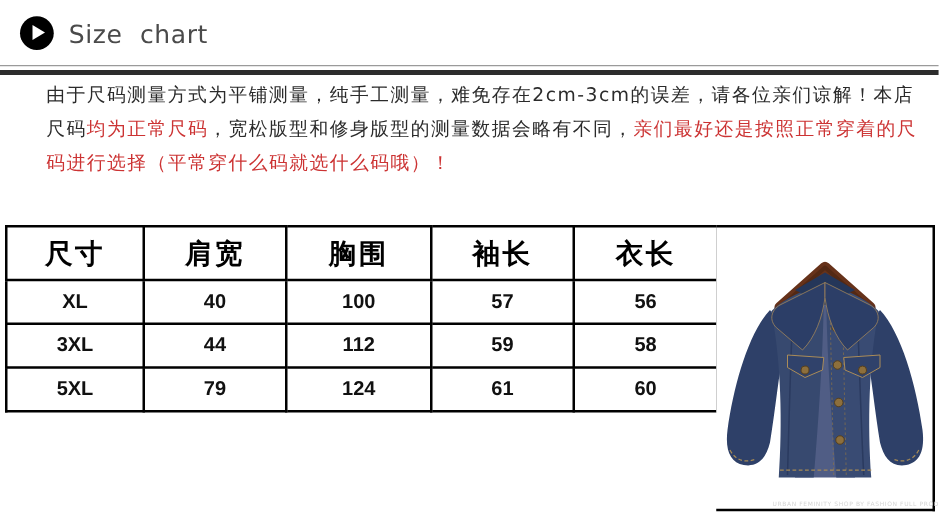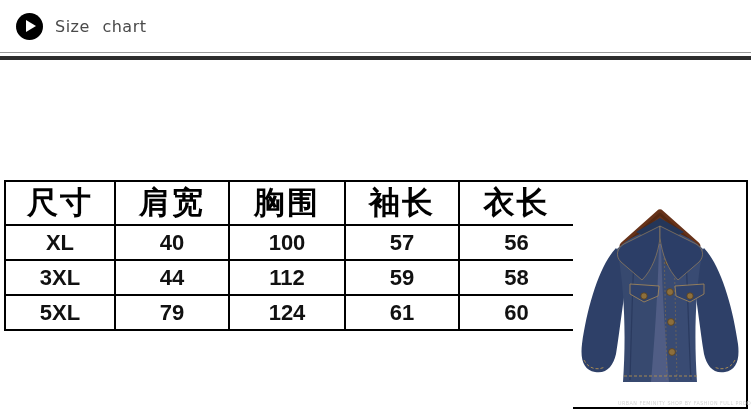--- a/index.html
+++ b/index.html
@@ -8,36 +8,36 @@
     background:#ffffff;font-family:"DejaVu Sans","Liberation Sans",sans-serif;
   }
   
   .header{position:absolute;left:16px;top:13px;display:flex;align-items:center;}
   .play-icon{width:27px;height:27px;border-radius:50%;background:#000;position:relative;flex:none;}
   .play-icon::after{
     content:"";position:absolute;left:10px;top:7px;
     border-left:10px solid #fff;border-top:6.5px solid transparent;border-bottom:6.5px solid transparent;
   }
   .title-zh{font-size:23px;font-weight:bold;color:#000;margin-left:9px;letter-spacing:1px;}
-  .title-en{font-size:16px;color:#4a4a4a;margin-left:12px;word-spacing:7px;letter-spacing:.5px;}
+  .title-en{font-size:20px;color:#4a4a4a;margin-left:12px;word-spacing:7px;letter-spacing:.5px;}
   .rule-thin{position:absolute;left:0;top:52px;width:751px;height:1px;background:#9a9a9a;}
   .rule-thick{position:absolute;left:0;top:56px;width:751px;height:4px;background:#2d2d2d;}
   
   .tips{position:absolute;left:37px;top:63px;width:700px;display:flex;font-size:15px;line-height:27px;}
   .tips-label{flex:none;width:83px;color:#cc3333;letter-spacing:2px;}
   .tips-text{flex:1;color:#2b2b2b;letter-spacing:1.2px;}
   .red{color:#cc3333;}
   
   table.size{
     position:absolute;left:4px;top:180px;border-collapse:collapse;table-layout:fixed;
     font-family:"Liberation Sans","DejaVu Sans",sans-serif;
   }
   table.size td,table.size th{border:2px solid #000;text-align:center;padding:0;background:#fff;}
-  table.size th{height:41px;font-size:31px;font-weight:bold;color:#000;letter-spacing:2px;}
-  table.size td{height:33px;font-size:22px;font-weight:bold;color:#111;}
+  table.size th{height:41px;font-size:22px;font-weight:bold;color:#000;letter-spacing:2px;}
+  table.size td{height:33px;font-size:16px;font-weight:bold;color:#111;}
   
   .photo-box{
     position:absolute;left:573px;top:180px;width:175px;height:229px;box-sizing:border-box;
     border:2px solid #000;border-left:none;background:#fff;
   }
   .photo-box svg{position:absolute;left:1px;top:22px;}
   .watermark{
     position:absolute;bottom:1px;left:0;width:100%;text-align:center;
     font-size:10px;color:#d4d4d4;transform:scale(.48);transform-origin:center bottom;
     white-space:nowrap;letter-spacing:1px;
@@ -47,20 +47,23 @@
 <body>
 
 <div class="header">
   <span class="play-icon"></span>
   <span class="title-en">Size chart</span>
 </div>
 <div class="rule-thin"></div>
 <div class="rule-thick"></div>
 
 <div class="tips">
+  <div class="tips-text">
+    <span>由于尺码测量方式为平铺测量，纯手工测量，难免存在2cm-3cm的误差，请各位亲们谅解！</span><span>本店尺码</span><span class="red">均为正常尺码</span><span>，宽松版型和修身版型的测量数据会略有不同，</span><span class="red">亲们最好还是按照</span><span class="red">正常穿着的尺码进行选择（平常穿什么码就选什么码哦）！</span>
+  </div>
 </div>
 
 <table class="size">
   <colgroup>
       <col style="width:110px">
       <col style="width:114px">
       <col style="width:116px">
       <col style="width:114px">
       <col style="width:115px">
     </colgroup>

